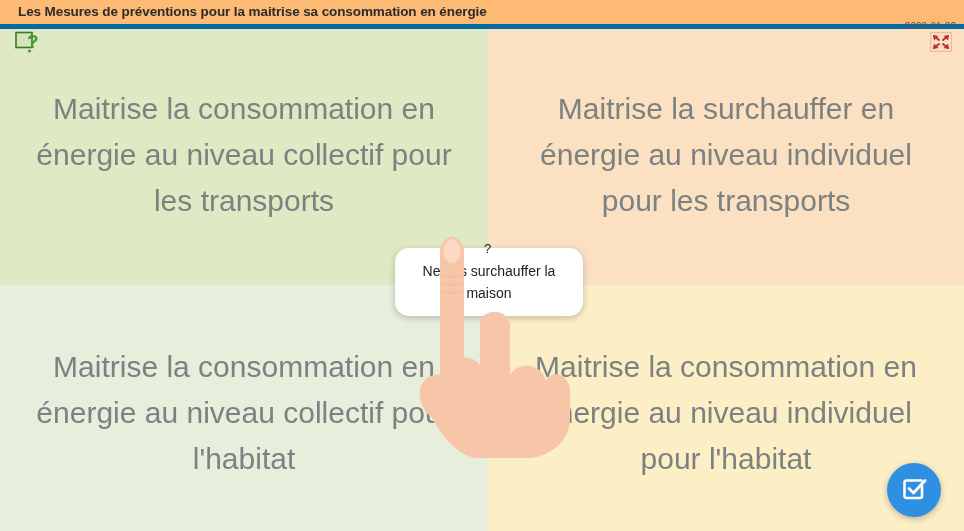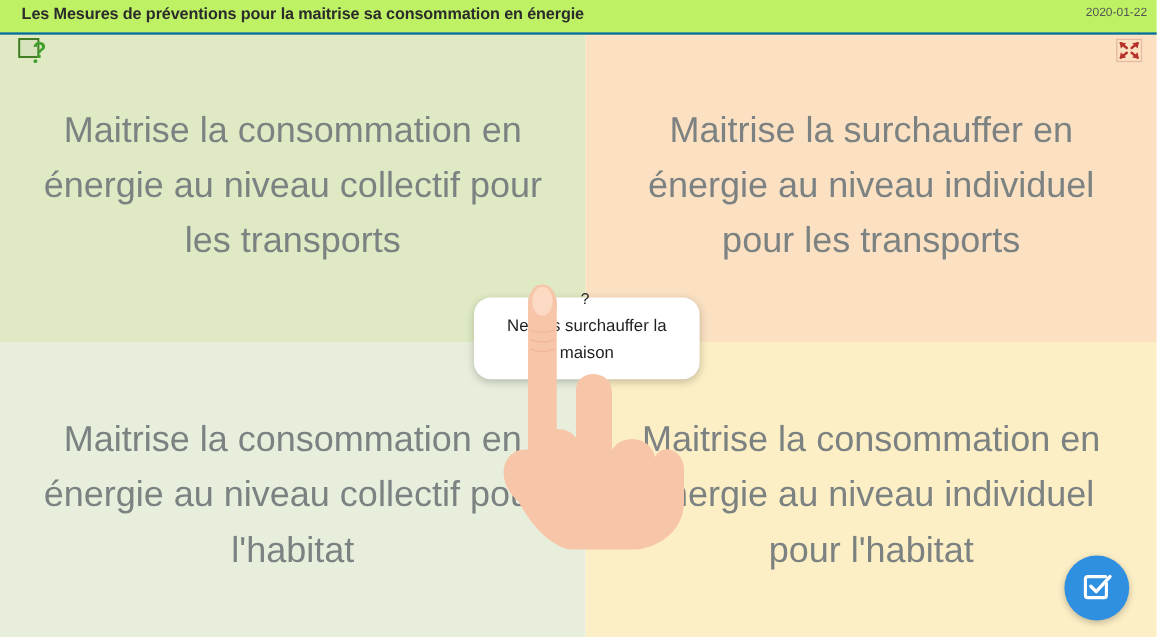--- a/index.html
+++ b/index.html
@@ -18,39 +18,39 @@
     height: 531px;
     background: #ffffff;
   }
 
   
   .header {
     position: absolute;
     left: 0; top: 0;
     width: 964px;
     height: 29px;
-    background: #bef264;
-    border-bottom: 2px solid #0369a1;
+    background: #fdba74;
+    border-bottom: 5px solid #0369a1;
     display: flex;
     align-items: center;
   }
   .header-title {
     position: absolute;
     left: 18px;
     top: 4px;
     font-size: 13.5px;
     font-weight: bold;
     color: #2b2b2b;
     letter-spacing: -0.1px;
     white-space: nowrap;
   }
   .header-date {
     position: absolute;
     right: 8px;
-    top: 5px;
+    top: 21px;
     font-size: 10px;
     color: #555555;
     white-space: nowrap;
   }
 
   
   .grid {
     position: absolute;
     left: 0;
     top: 29px;

